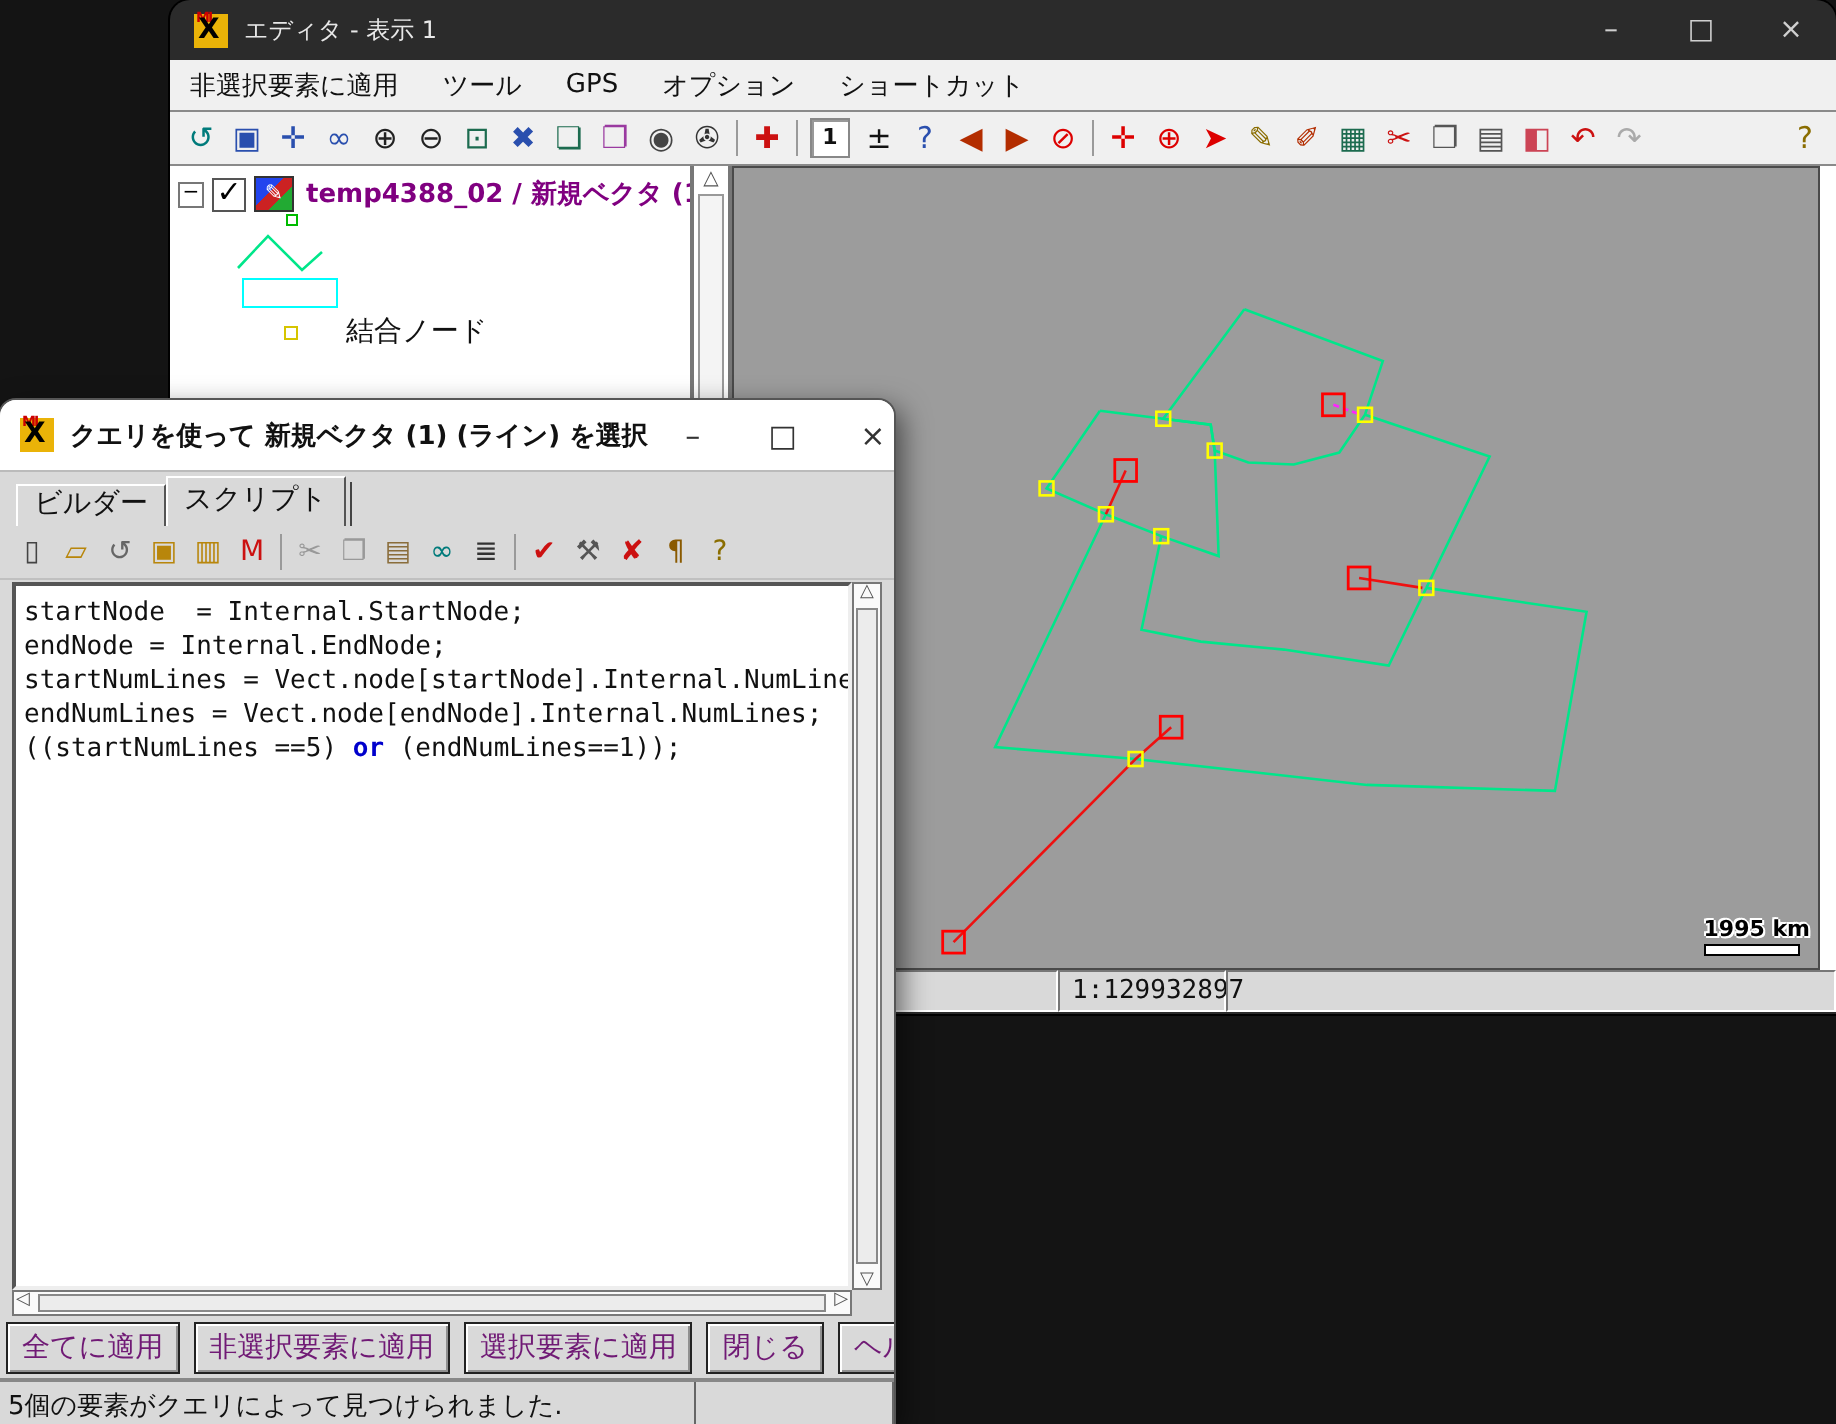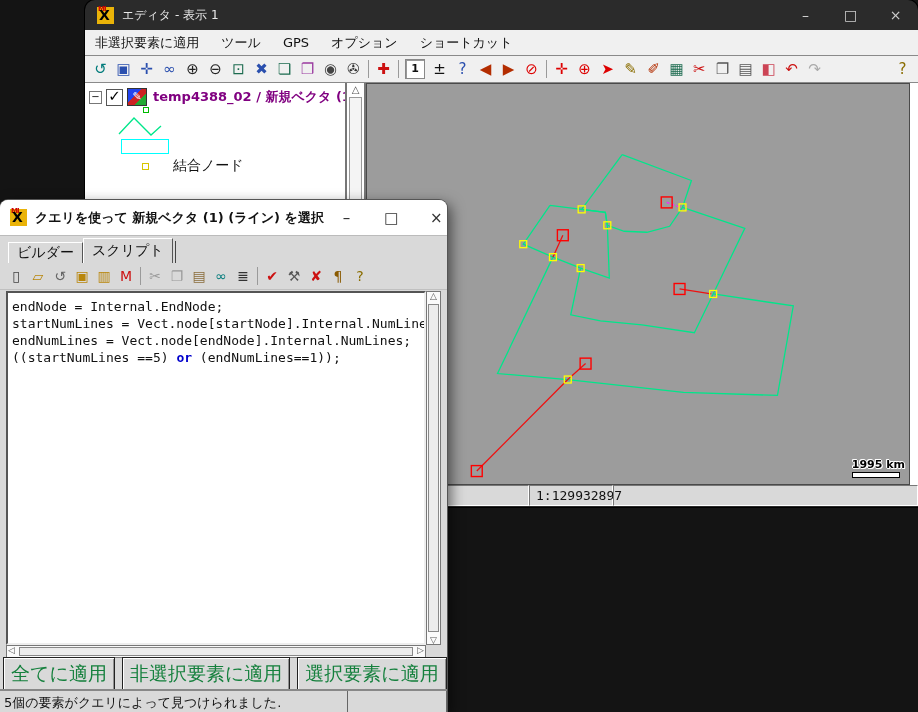--- a/index.html
+++ b/index.html
@@ -110,21 +110,21 @@
   .hscroll .thumb{position:absolute;top:1px;bottom:1px;left:12px;right:12px;
     background:#ececec;border:1px solid #888;}
   .hscroll .a-l{position:absolute;left:1px;top:-1px;font-size:9px;color:#555;}
   .hscroll .a-r{position:absolute;right:1px;top:-1px;font-size:9px;color:#555;}
   .scroll-corner{background:#d9d9d9;}
   
   .dlg-buttons{position:absolute;left:0;top:460px;width:100%;height:27px;
     display:flex;align-items:center;padding-left:3px;box-sizing:border-box;}
   .dlg-button{background:#d9d9d9;border:1px solid #222;
     box-shadow:inset 1px 1px 0 #fff,inset -1px -1px 0 #909090;
-    font-size:19px;color:#15803d;padding:3px 7px;margin-right:7px;white-space:nowrap;
+    font-size:14px;color:#701a75;padding:3px 7px;margin-right:7px;white-space:nowrap;
     font-family:"DejaVu Sans",sans-serif;}
   .dlg-status{position:absolute;left:0;top:489px;width:100%;height:23px;
     border-top:2px solid #888;display:flex;font-size:13px;color:#111;}
   .ds-cell{border-right:1px solid #666;display:flex;align-items:center;padding:0 4px;
     white-space:nowrap;overflow:hidden;box-sizing:border-box;}
   .ds-main{width:348px;}
   .ds-aux{flex:1;}
 </style>
 </head>
 <body>
@@ -282,20 +282,21 @@
       <span class="tb-btn" style="color: rgb(51, 51, 51);">≣</span>
       <span class="tb-sep"></span>
       <span class="tb-btn" style="color: rgb(204, 17, 17);">✔</span>
       <span class="tb-btn" style="color: rgb(85, 85, 85);">⚒</span>
       <span class="tb-btn" style="color: rgb(204, 17, 17);">✘</span>
       <span class="tb-btn" style="color: rgb(138, 90, 0);">¶</span>
       <span class="tb-btn" style="color: rgb(138, 109, 0);">?</span>
     </div>
   <div class="script-wrap">
     <div class="script-text">
+        <div class="code-line">startNode  = Internal.StartNode;</div>
         <div class="code-line">endNode = Internal.EndNode;</div>
         <div class="code-line">startNumLines = Vect.node[startNode].Internal.NumLines;</div>
         <div class="code-line">endNumLines = Vect.node[endNode].Internal.NumLines;</div>
         <div class="code-line"><span>((startNumLines ==5) </span><span class="kw">or</span><span> (endNumLines==1));</span></div>
       </div>
     <div class="vscroll">
       <span class="a-up">△</span>
       <span class="thumb"></span>
       <span class="a-dn">▽</span>
     </div>

